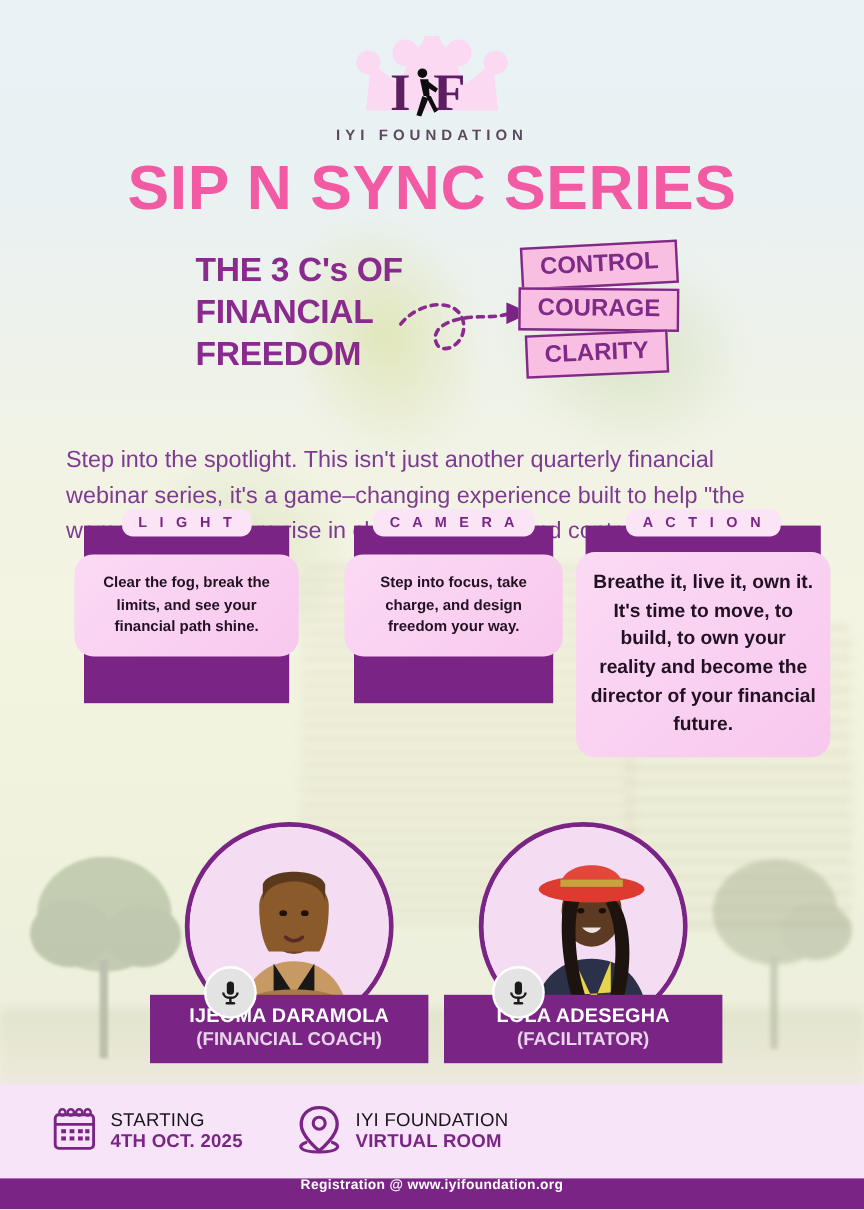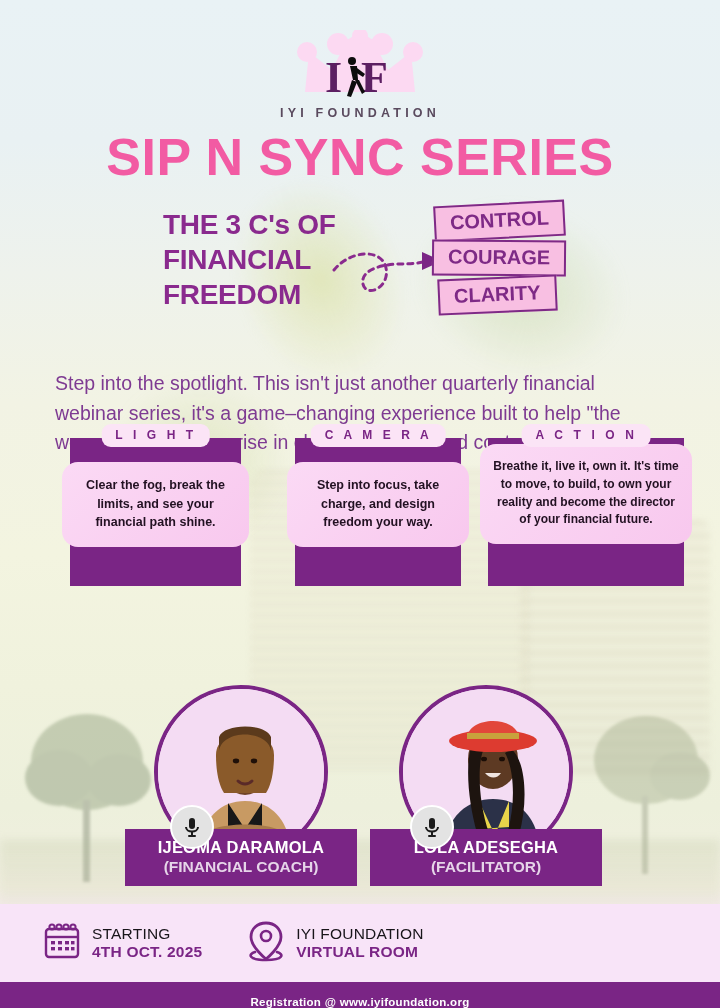--- a/index.html
+++ b/index.html
@@ -203,21 +203,21 @@
     border-radius: 16px;
     padding: 14px 12px 15px 12px;
     box-sizing: border-box;
     text-align: center;
     font-size: 12.5px;
     font-weight: 700;
     line-height: 1.48;
     color: #221122;
     z-index: 2;
   }
-  .card-3 .card-body { font-size: 12px; top: 20px; }
+  .card-3 .card-body { font-size: 16px; top: 36px; }
 
   
   .closing-text {
     position: absolute;
     left: 55px; top: 600px;
     width: 620px;
     font-size: 19.5px;
     line-height: 1.52;
     color: #7e3a92;
   }
@@ -309,21 +309,21 @@
 
   .reg-bar {
     position: absolute;
     left: 0; bottom: 0;
     width: 720px; height: 26px;
     background: #7a2585;
     color: #ffffff;
     font-size: 11.5px;
     font-weight: 700;
     display: flex;
-    align-items: flex-end;
+    align-items: flex-start;
     justify-content: center;
     letter-spacing: 0.3px;
   }
 </style>
 </head>
 <body>
 
 <div id="poster">
 
   <div class="bg-layer bg-leaf-a"></div>

